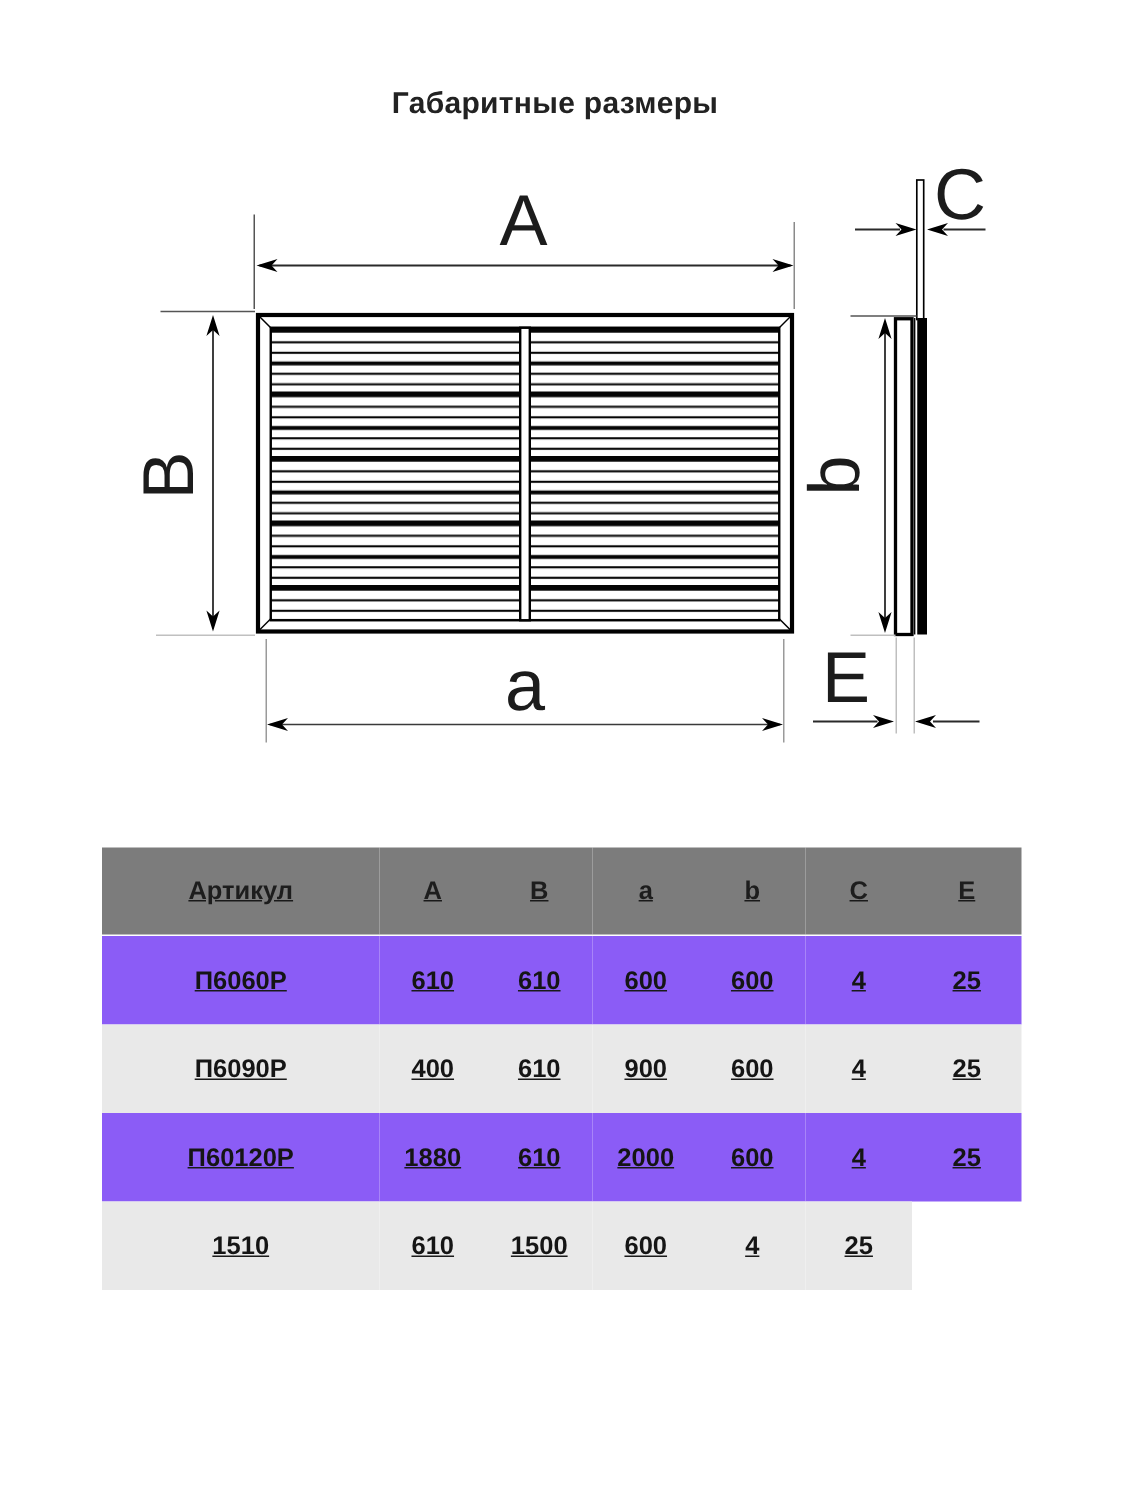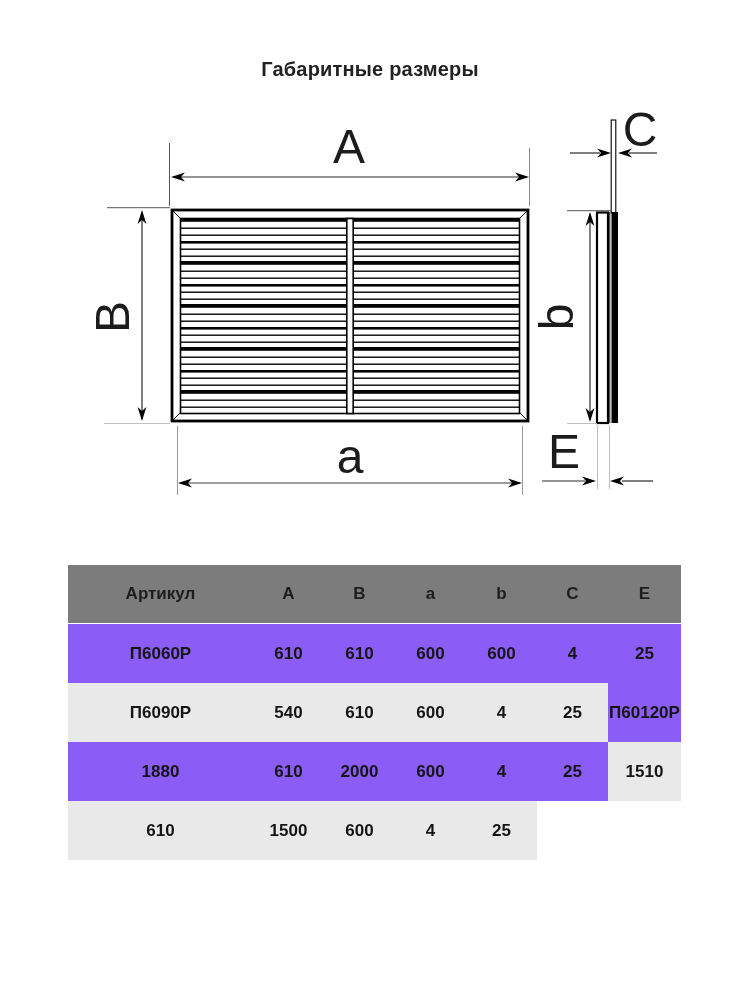--- a/index.html
+++ b/index.html
@@ -15,20 +15,21 @@
   .dim-letter{
     font-family:"Liberation Sans", sans-serif;
     font-size:48px;font-weight:400;fill:#1c1c1c;
   }
   
   .spec-table{
     position:absolute;left:68px;top:565px;width:613px;
     display:grid;
     grid-template-columns:185px 71px 71px 71px 71px 71px 73px;
     grid-auto-rows:59px;
+    text-decoration:underline;
   }
   .spec-table .cell{
     display:flex;align-items:center;justify-content:center;
     font-size:17px;font-weight:bold;
   }
   .spec-table .head{
     background:#7c7c7c;color:#1d1d1d;height:58px;
   }
   .row-alt{background:#e9e9e9;text-align:center;}
   .row-plain{background:#8b5cf6;}
@@ -137,22 +138,23 @@
 
   <div class="cell body-cell row-plain">П6060Р</div>
   <div class="cell body-cell row-plain">610</div>
   <div class="cell body-cell row-plain">610</div>
   <div class="cell body-cell row-plain">600</div>
   <div class="cell body-cell row-plain">600</div>
   <div class="cell body-cell row-plain">4</div>
   <div class="cell body-cell row-plain">25</div>
 
   <div class="cell body-cell row-alt">П6090Р</div>
-  <div class="cell body-cell row-alt">540</div>
+  <div class="cell body-cell row-alt">400</div>
   <div class="cell body-cell row-alt">610</div>
+  <div class="cell body-cell row-alt">900</div>
   <div class="cell body-cell row-alt">600</div>
   <div class="cell body-cell row-alt">4</div>
   <div class="cell body-cell row-alt">25</div>
 
   <div class="cell body-cell row-plain">П60120Р</div>
   <div class="cell body-cell row-plain">1880</div>
   <div class="cell body-cell row-plain">610</div>
   <div class="cell body-cell row-plain">2000</div>
   <div class="cell body-cell row-plain">600</div>
   <div class="cell body-cell row-plain">4</div>

